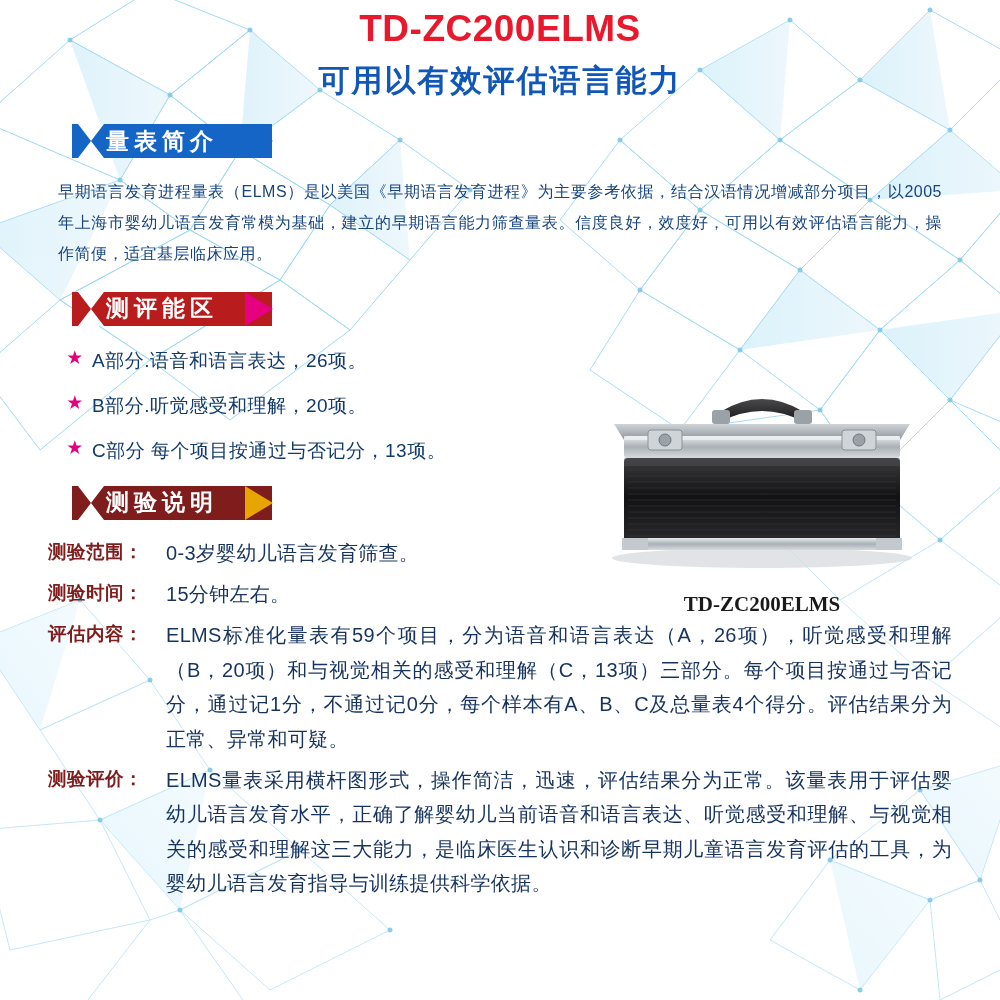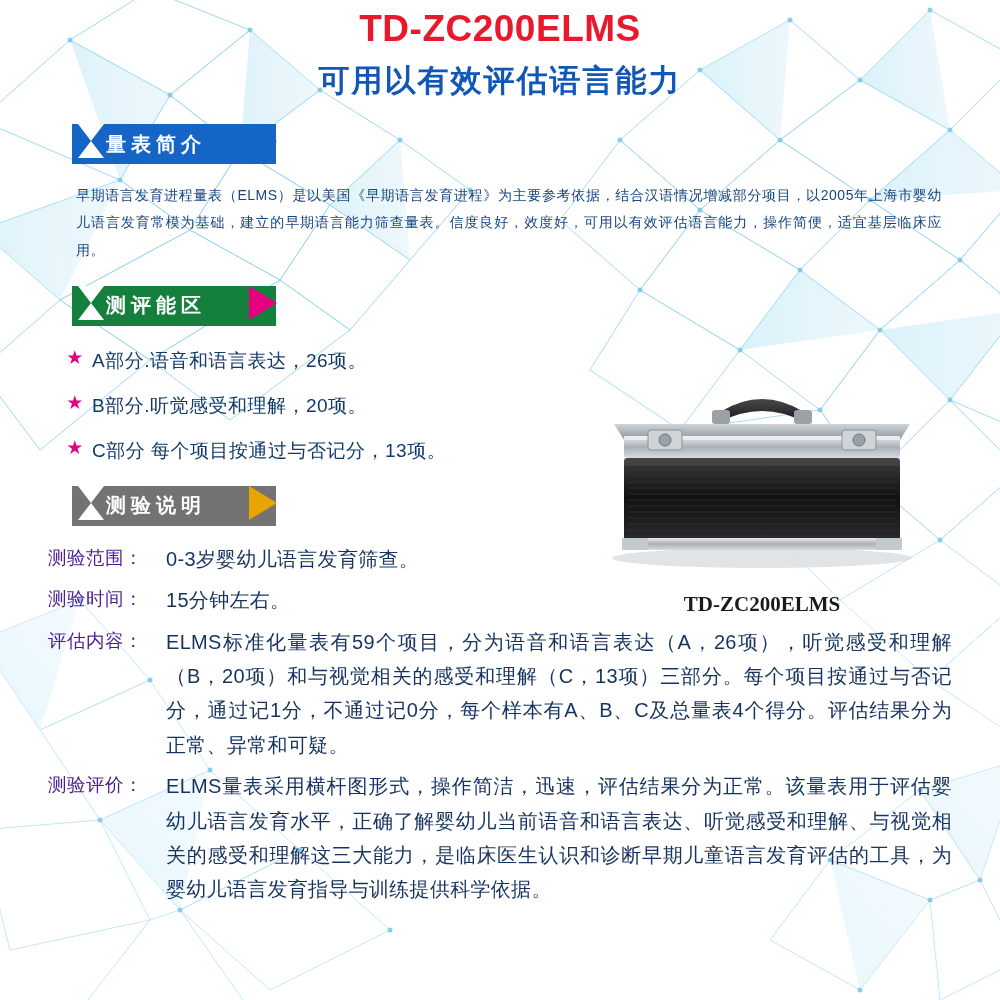--- a/index.html
+++ b/index.html
@@ -47,59 +47,59 @@
     font-weight: bold;
     color: #1057b8;
     letter-spacing: 2px;
     margin-top: 10px;
   }
 
   
   .banner {
     display: inline-flex;
     align-items: center;
-    height: 40px;
+    height: 34px;
     position: relative;
     margin-left: 72px;
     padding-left: 34px;
-    padding-right: 70px;
+    padding-right: 54px;
     color: #ffffff;
-    font-size: 20px;
+    font-size: 23px;
     font-weight: bold;
     letter-spacing: 5px;
   }
   .banner .chev {
     position: absolute;
     left: 6px;
     top: 0;
     width: 26px;
     height: 34px;
   }
   .banner .tail {
     position: absolute;
     right: -1px;
     top: 0;
     width: 0; height: 0;
     border-top: 17px solid transparent;
     border-bottom: 17px solid transparent;
   }
   .banner-blue { background: #1565c7; }
   .banner-blue .tail { border-left: 28px solid #1565c7; border-top-color: transparent; }
-  .banner-pink { background: #15803d; }
+  .banner-pink { background: #b91c1c; }
   .banner-pink .tail { border-left: 28px solid #e4007f; }
-  .banner-gold { background: #737373; }
+  .banner-gold { background: #7f1d1d; }
   .banner-gold .tail { border-left: 28px solid #e8a500; }
 
   .banner-wrap { margin-top: 22px; }
   .banner-label { position: relative; z-index: 3; }
 
   
   .intro {
-    margin: 18px 58px 0 76px;
-    font-size: 14px;
+    margin: 18px 58px 0 58px;
+    font-size: 16px;
     line-height: 1.95;
     color: #17457f;
     text-align: justify;
     letter-spacing: 0.5px;
   }
 
   
   .bullets {
     margin: 22px 0 0 58px;
     width: 520px;
@@ -143,24 +143,25 @@
   .specs {
     margin: 16px 48px 0 48px;
   }
   .spec-row {
     display: flex;
     align-items: flex-start;
     margin-bottom: 7px;
   }
   .spec-key {
     flex: 0 0 118px;
-    color: #4c1d95;
+    color: #7f1d1d;
     font-size: 18.5px;
     line-height: 1.72;
     letter-spacing: 0.5px;
+    font-weight: bold;
   }
   .spec-val {
     flex: 1 1 auto;
     color: #16335f;
     font-size: 20px;
     line-height: 1.72;
     text-align: justify;
     letter-spacing: 0.3px;
   }
 </style>

